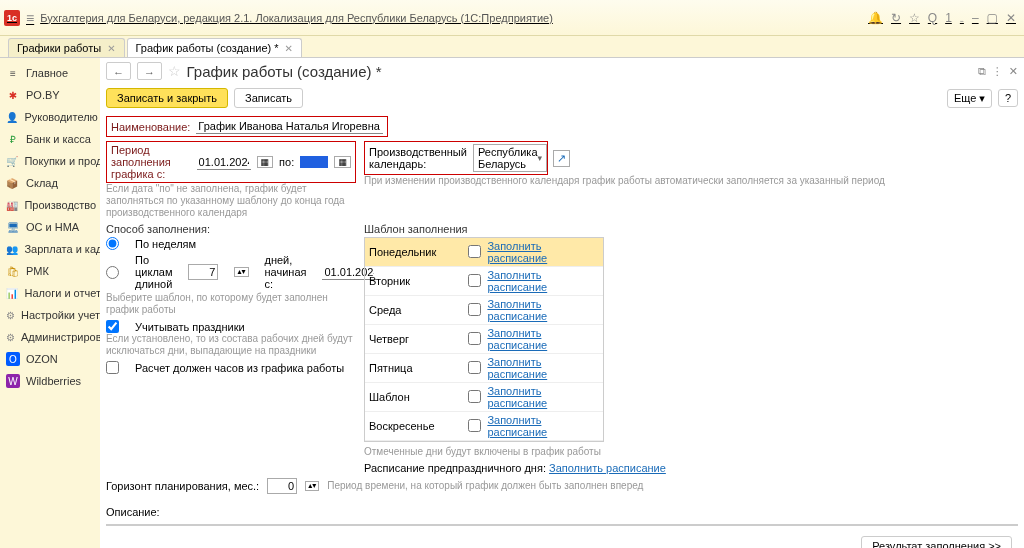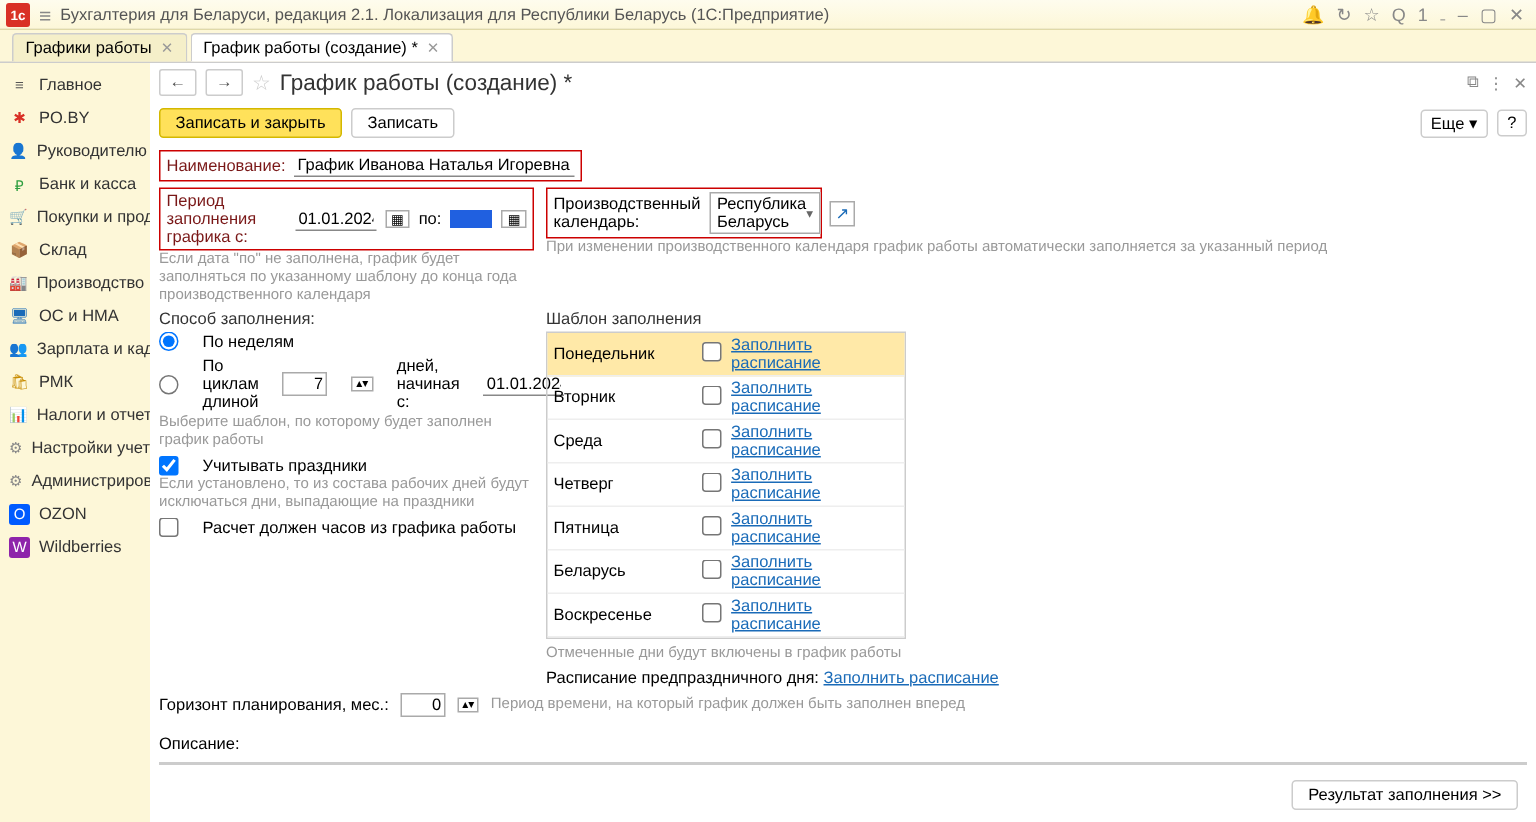--- a/index.html
+++ b/index.html
@@ -1,17 +1,17 @@
 <!DOCTYPE html>
 <html><head>
 <meta charset="utf-8">
 <style>
 * { box-sizing: border-box; margin: 0; padding: 0; font-family: Arial, sans-serif; font-size: 11px; }
 body { width: 1024px; height: 548px; background: #fff; overflow: hidden; }
-.titlebar { height: 20px; background: linear-gradient(#fefcee,#fdf7d8); display: flex; align-items: center; padding: 0 4px; border-bottom: 1px solid #e0d9a8; }
+.titlebar { height: 36px; background: linear-gradient(#fefcee,#fdf7d8); display: flex; align-items: center; padding: 0 4px; border-bottom: 1px solid #e0d9a8; text-decoration: underline; }
 .titlebar .logo { width: 16px; height: 16px; background: #d93025; border-radius: 2px; display:flex;align-items:center;justify-content:center;color:#fff;font-weight:bold;font-size:9px;}
 .titlebar .ham { margin: 0 6px; color: #888; font-size: 14px; }
 .titlebar .title { color: #555; }
 .titlebar .sp { flex: 1; }
 .titlebar .ticon { margin: 0 4px; color: #888; font-size: 12px; }
 .tabs { height: 22px; background: #fdf7d8; display: flex; align-items: flex-end; padding-left: 8px; border-bottom: 1px solid #ccc;}
 .tabs .tab { background: #fff; border: 1px solid #ccc; border-bottom: none; padding: 3px 8px; margin-right: 2px; display: flex; align-items: center; border-radius: 3px 3px 0 0;}
 .tabs .tab.inactive { background: #f5efc9; }
 .tabs .tab .close { margin-left: 6px; color: #999; font-size: 10px; }
 .main { display: flex; height: calc(100% - 42px); }
@@ -250,21 +250,21 @@
                 <span class="dayname">Четверг</span>
                 <span class="chk"><input type="checkbox" style=""></span>
                 <a class="link">Заполнить расписание</a>
               </div>
               <div class="trow">
                 <span class="dayname">Пятница</span>
                 <span class="chk"><input type="checkbox" style=""></span>
                 <a class="link">Заполнить расписание</a>
               </div>
               <div class="trow">
-                <span class="dayname">Беларусь</span>
+                <span class="dayname">Шаблон</span>
                 <span class="chk"><input type="checkbox" style=""></span>
                 <a class="link">Заполнить расписание</a>
               </div>
               <div class="trow">
                 <span class="dayname">Воскресенье</span>
                 <span class="chk"><input type="checkbox" style=""></span>
                 <a class="link">Заполнить расписание</a>
               </div>
             </div>
           <div class="hint" style="margin-top:4px">Отмеченные дни будут включены в график работы</div>

